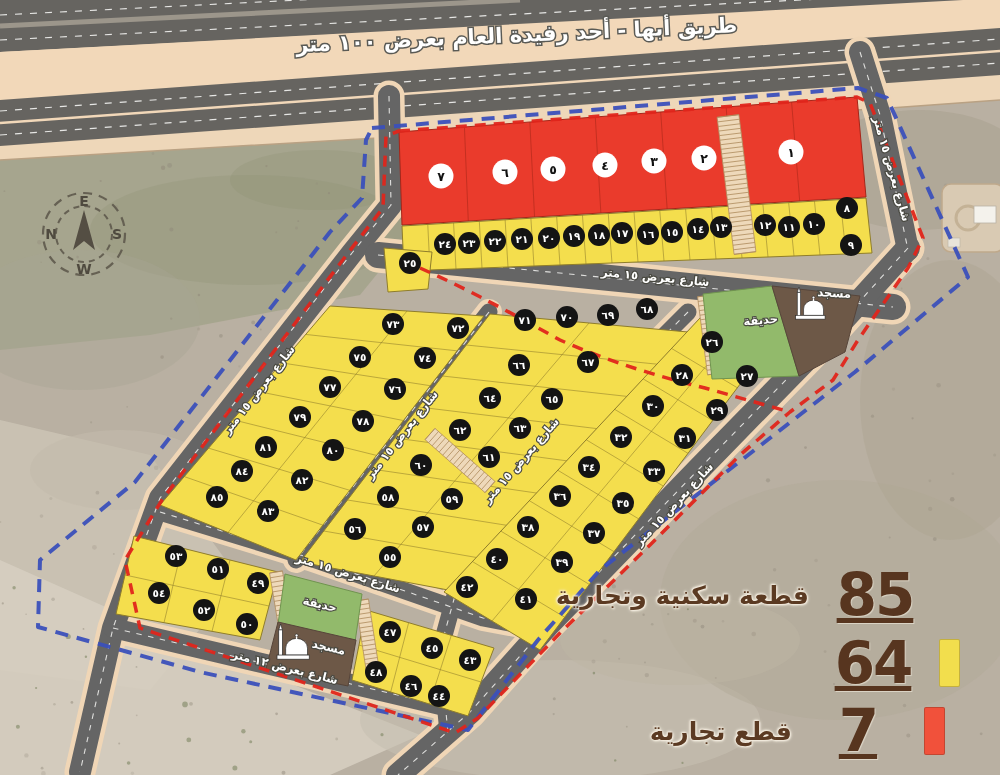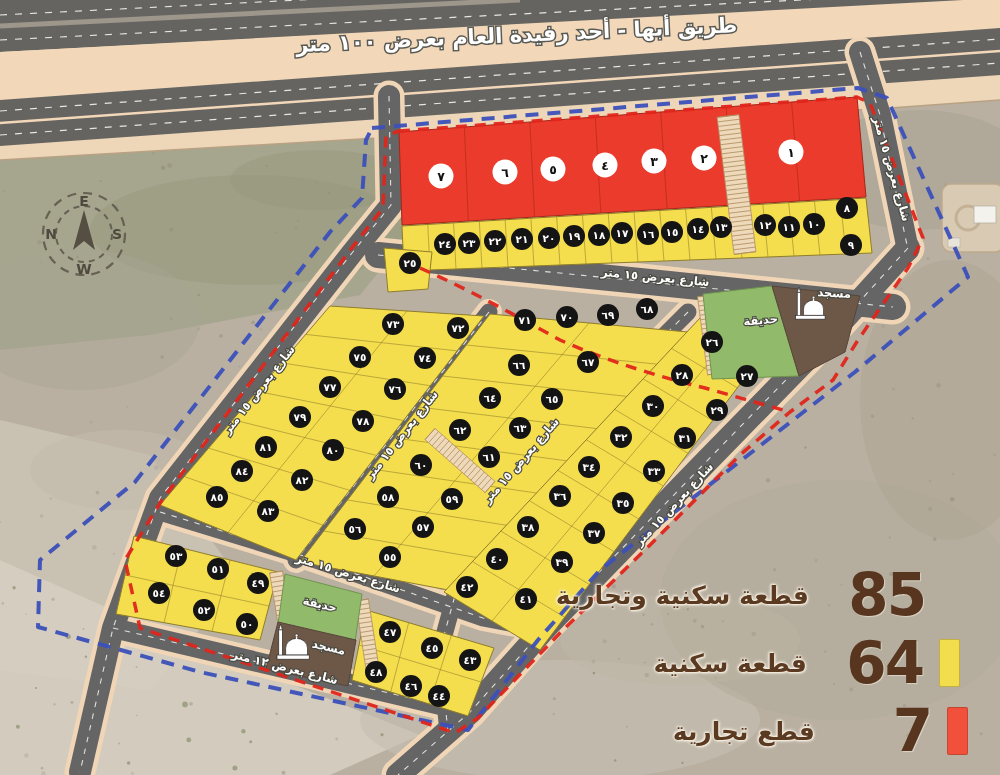--- a/index.html
+++ b/index.html
@@ -2,22 +2,22 @@
 <html><head>
 <meta charset="utf-8">
 <style>
   html,body{margin:0;padding:0;background:#888;}
   .stage{position:relative;width:1000px;height:775px;overflow:hidden;
          font-family:"DejaVu Sans","Liberation Sans",sans-serif;}
   .stage svg{position:absolute;left:0;top:0;}
   .lg-row{position:absolute;display:flex;align-items:center;gap:16px;direction:ltr;}
   .lg-label{font-size:25px;font-weight:bold;color:#5b3a22;white-space:nowrap;direction:rtl;
             text-shadow:0 0 2px #f6efe2,0 0 4px #f6efe2,1px 1px 2px #f6efe2,-1px -1px 2px #f6efe2;}
-  .lg-num{font-size:58px;font-weight:800;color:#57351f;min-width:100px;text-align:right;
-          line-height:1;letter-spacing:-2px;text-shadow:1px 1px 1px rgba(255,250,235,.5);}
+  .lg-num{font-size:58px;font-weight:800;color:#57351f;min-width:100px;text-align:center;
+          line-height:1;letter-spacing:-2px;text-shadow:1px 1px 1px rgba(255,250,235,.5);text-decoration:underline;}
   .lg-swatch{width:19px;height:46px;border-radius:2px;border:1px solid rgba(60,40,20,.25);}
   .lg-swatch.empty{border:none;background:transparent;}
 </style>
 </head>
 <body>
 
 <div class="stage">
 <svg id="map" width="1000" height="775" viewBox="0 0 1000 775">
 
   <g id="terrain">
@@ -616,22 +616,21 @@
     <text x="0" y="40" text-anchor="middle" font-size="14" font-weight="bold" fill="#4f4a3f">W</text>
   </g>
 </svg>
 
   <div class="lg-row" style="top:566px;right:40px">
     <span class="lg-label">قطعة سكنية وتجارية</span>
     <span class="lg-num">85</span>
     <span class="lg-swatch empty"></span>
   </div>
   <div class="lg-row" style="top:634px;right:40px">
-    <span class="lg-label">قطعة سكنية</span>
     <span class="lg-num">64</span>
     <span class="lg-swatch" id="sw1" style="background: rgb(242, 222, 77);"></span>
   </div>
-  <div class="lg-row" style="top:702px;right:32px">
+  <div class="lg-row" style="top:702px;right:55px">
     <span class="lg-label">قطع تجارية</span>
     <span class="lg-num">7</span>
     <span class="lg-swatch" id="sw2" style="background: rgb(241, 81, 59);"></span>
   </div>
 </div>
 
 </body></html>

